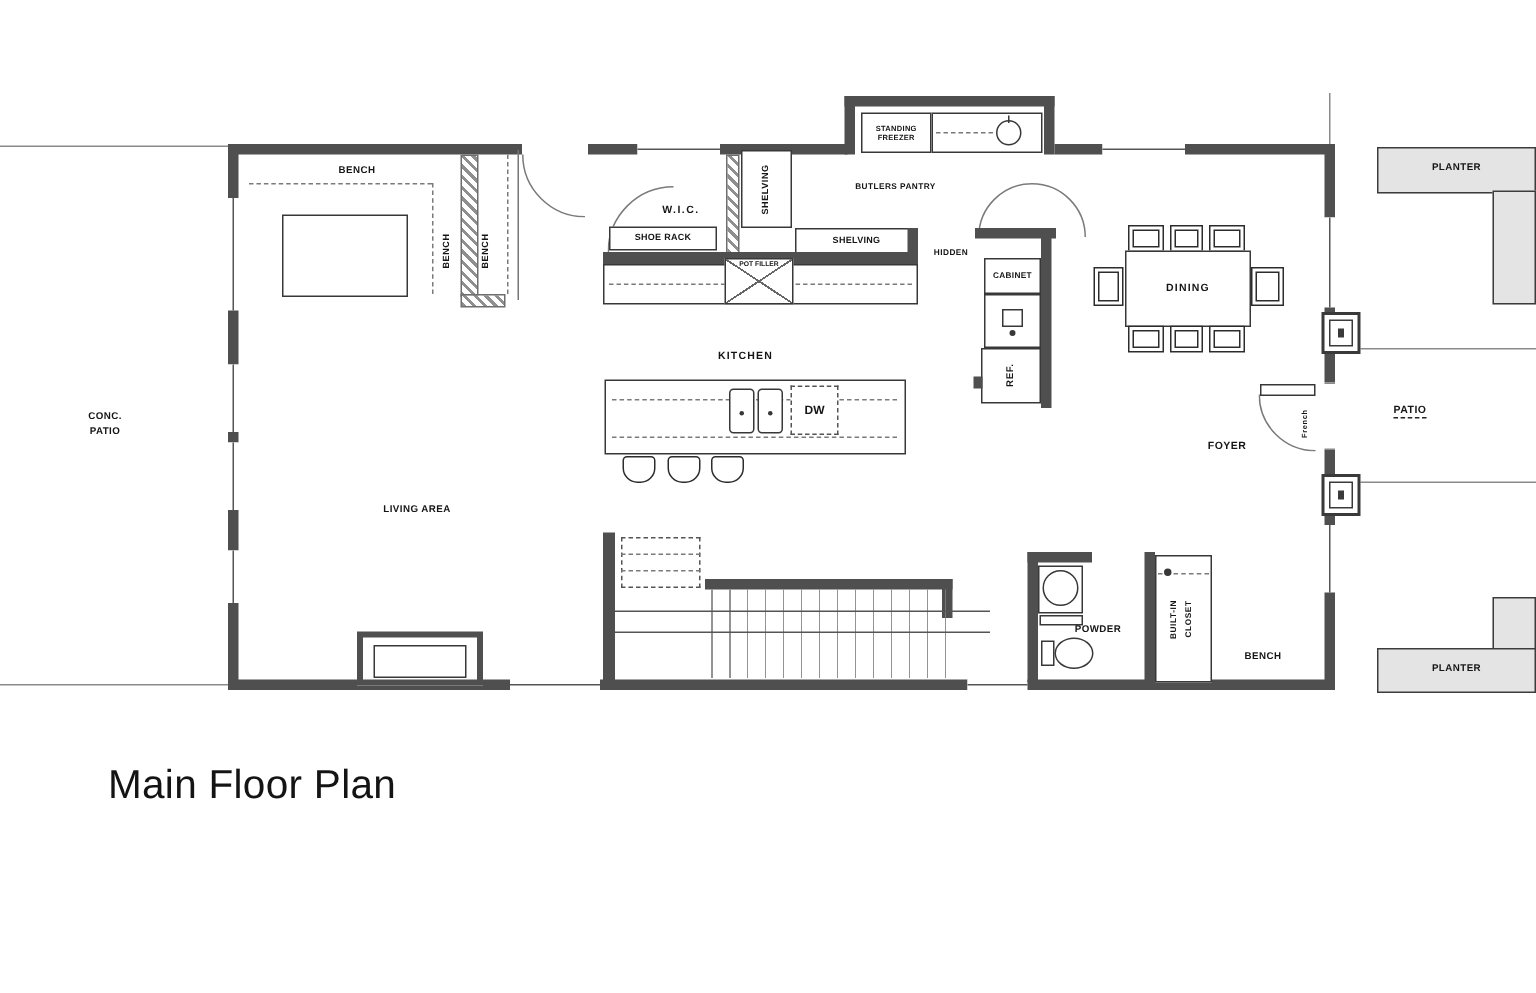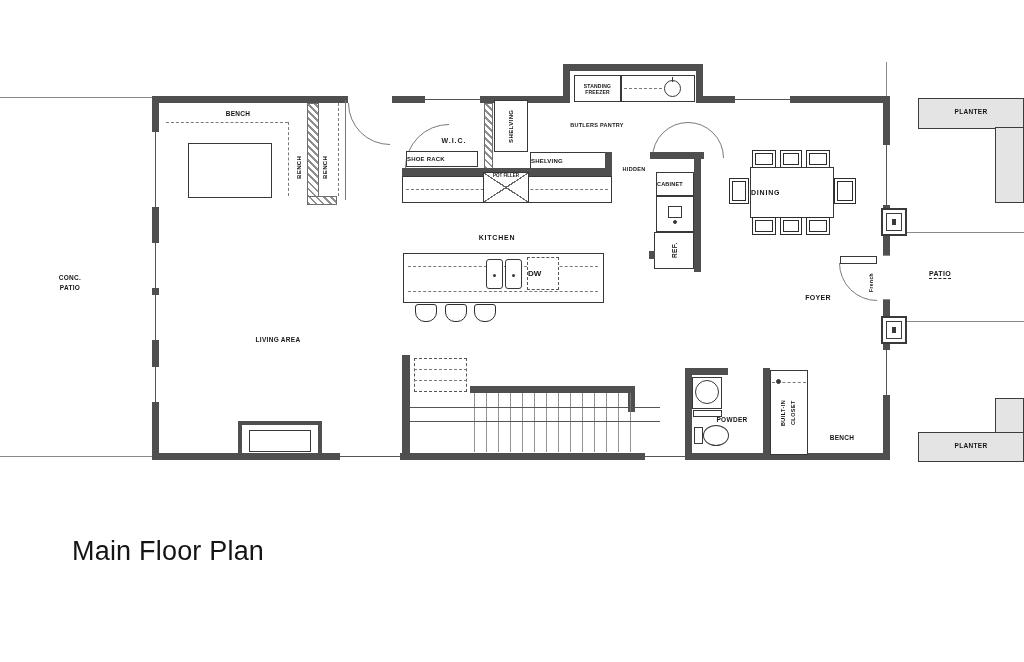--- a/index.html
+++ b/index.html
@@ -11,21 +11,21 @@
   .winh{position:absolute;background:linear-gradient(#555,#555) center/100% 1px no-repeat,#fff;}
   .winv{position:absolute;background:linear-gradient(#555,#555) center/1px 100% no-repeat,#fff;}
   .hatch{position:absolute;background:repeating-linear-gradient(45deg,#8f8f8f 0 2px,#fff 2px 5px);
          border:1px solid #6e6e6e;box-sizing:border-box;}
   .dashh{position:absolute;border-top:1px dashed #7a7a7a;height:0;}
   .dashv{position:absolute;border-left:1px dashed #7a7a7a;width:0;}
   .box{position:absolute;border:1px solid #383838;box-sizing:border-box;background:#fff;}
   .box2{border-width:1.5px;}
   .dashedbox{border-style:dashed;border-color:#555;}
   .round{border-radius:50%;}
-  .flexc{display:flex;align-items:center;justify-content:flex-start;}
+  .flexc{display:flex;align-items:center;justify-content:center;}
   .flexcol{display:flex;flex-direction:column;align-items:center;justify-content:center;}
   .lbl{position:absolute;font-weight:bold;font-size:6.5px;line-height:1.15;color:var(--ink,#151515);
        text-align:center;white-space:nowrap;letter-spacing:.3px;}
   .vlbl{position:absolute;font-weight:bold;font-size:6px;color:var(--ink,#151515);
         writing-mode:vertical-rl;transform:rotate(180deg);text-align:center;letter-spacing:.4px;
         display:flex;align-items:center;justify-content:center;white-space:nowrap;}
   .inlbl{font-weight:bold;color:var(--ink,#151515);letter-spacing:.2px;}
   .arc{position:absolute;border:1px solid #7a7a7a;border-radius:50%;box-sizing:border-box;background:transparent;}
   .chair{position:absolute;border:1.5px solid #2c2c2c;box-sizing:border-box;background:#fff;}
   .chair::after{content:"";position:absolute;inset:2px;border:1px solid #2c2c2c;}
@@ -225,14 +225,14 @@
   <div class="vlbl" style="left:789px;top:389px;width:8px;height:48px;font-size:5.5px">CLOSET</div>
   <div class="lbl" style="left:818px;top:434px;width:48px">BENCH</div>
 
   <div class="abs" style="left:238px;top:421px;width:84px;height:36px;border:4px solid var(--wall,#4f4f4f);box-sizing:border-box;background:#fff"></div>
   <div class="box" style="left:249px;top:430px;width:62px;height:22px"></div>
 
   <div class="lbl" style="left:238px;top:336px;width:80px">LIVING AREA</div>
   <div class="lbl" style="left:30px;top:274px;width:80px">CONC.</div>
   <div class="lbl" style="left:30px;top:284px;width:80px">PATIO</div>
 
-  <div class="title" style="left:72px;top:536px">Main Floor Plan</div>
+  <div class="title" style="left:72px;top:508px">Main Floor Plan</div>
 </div>
 
 </body></html>

